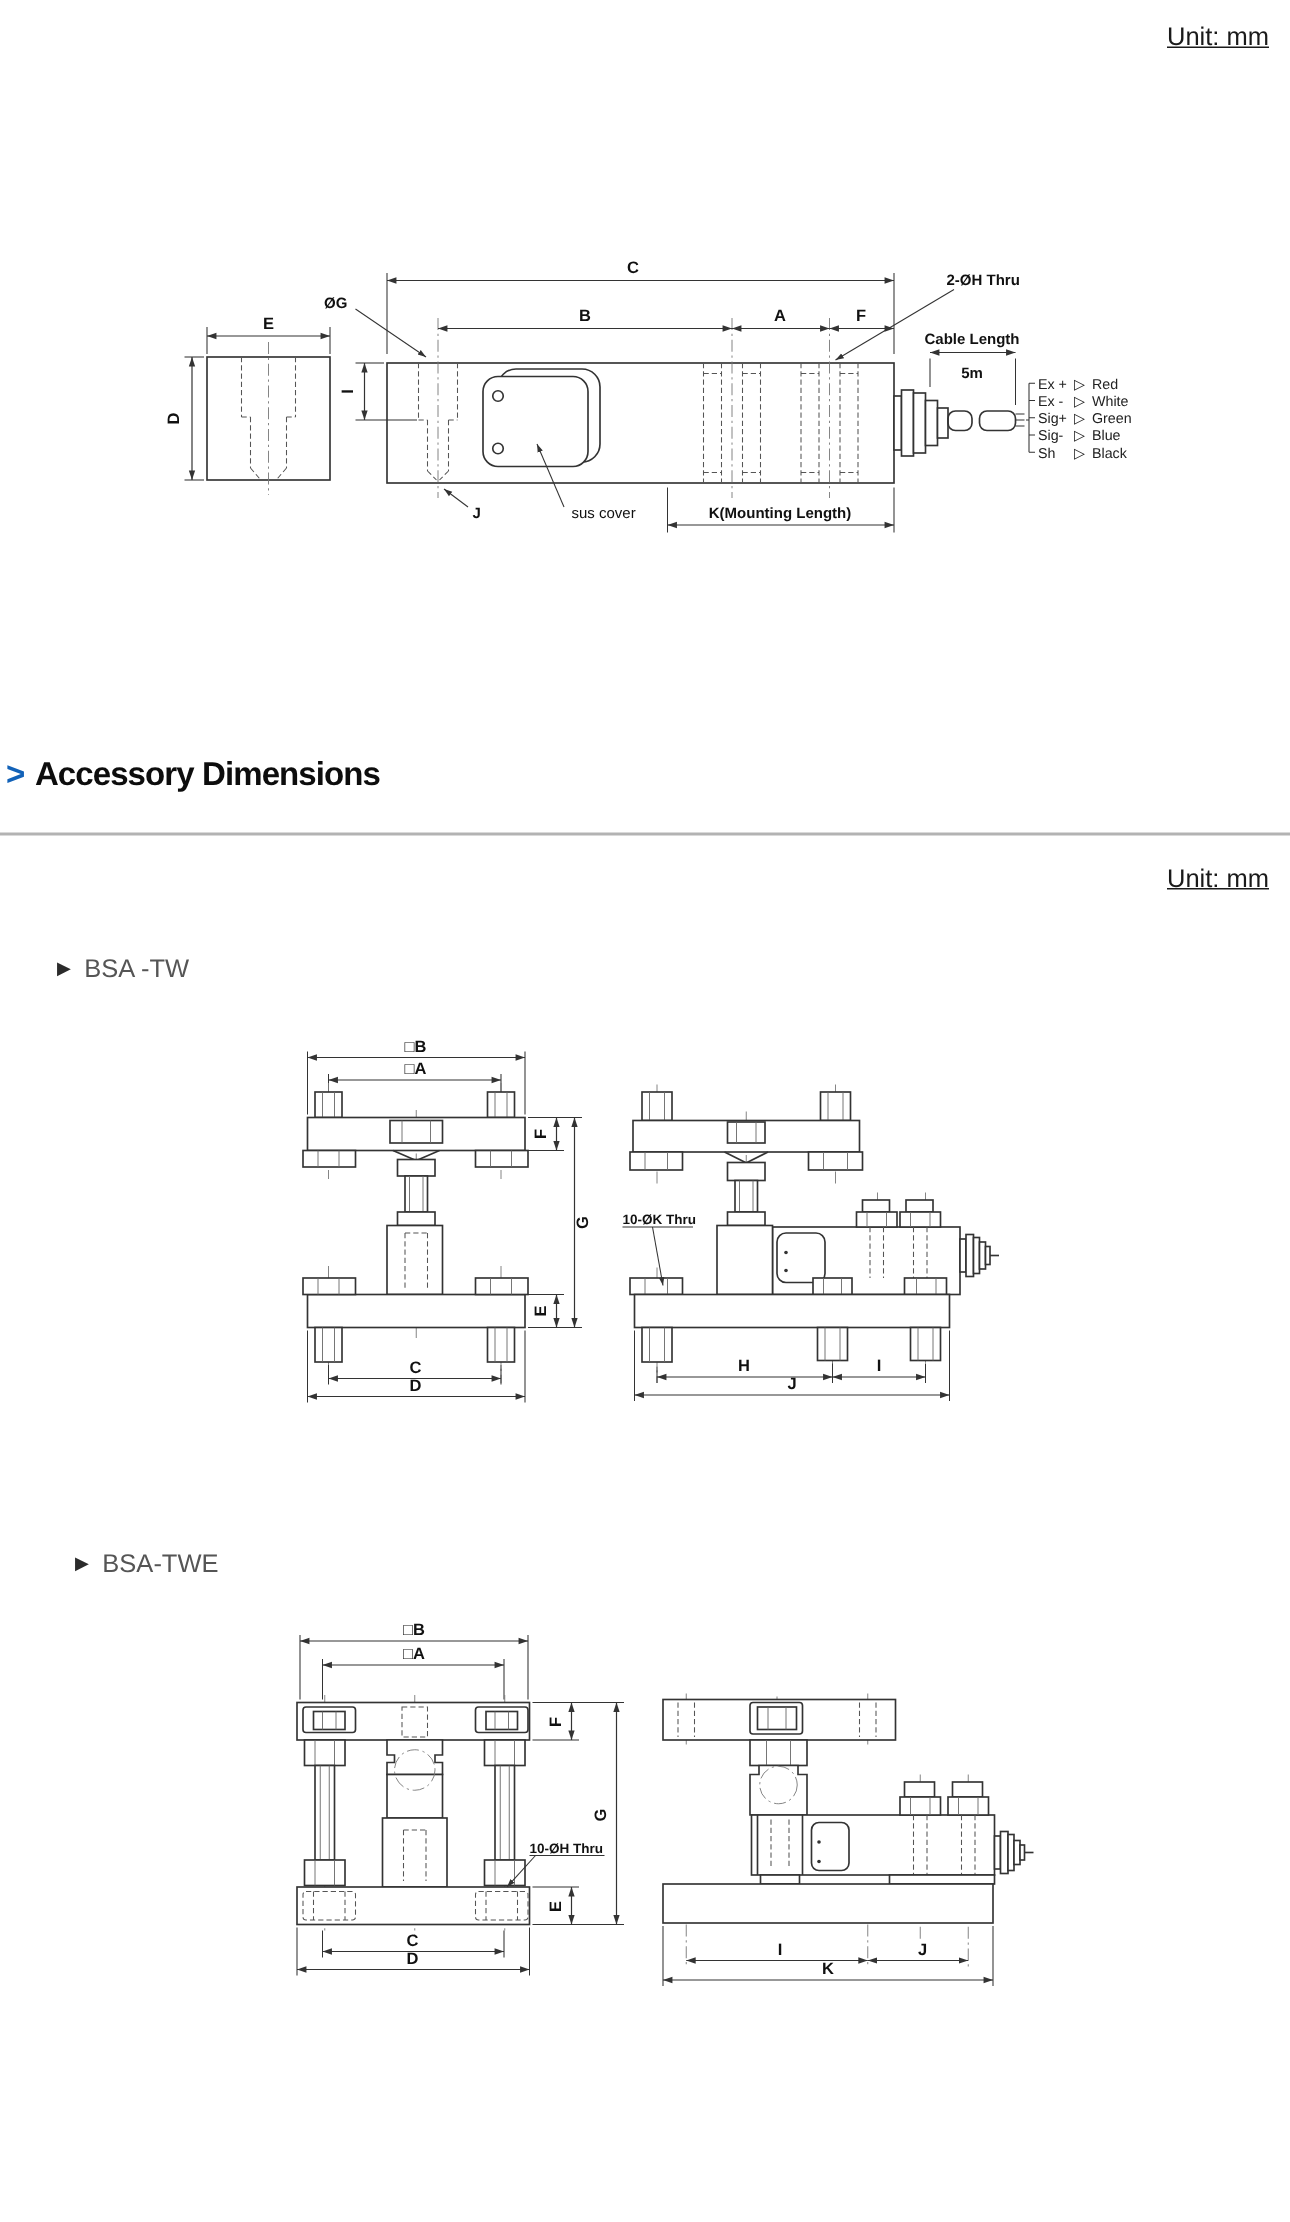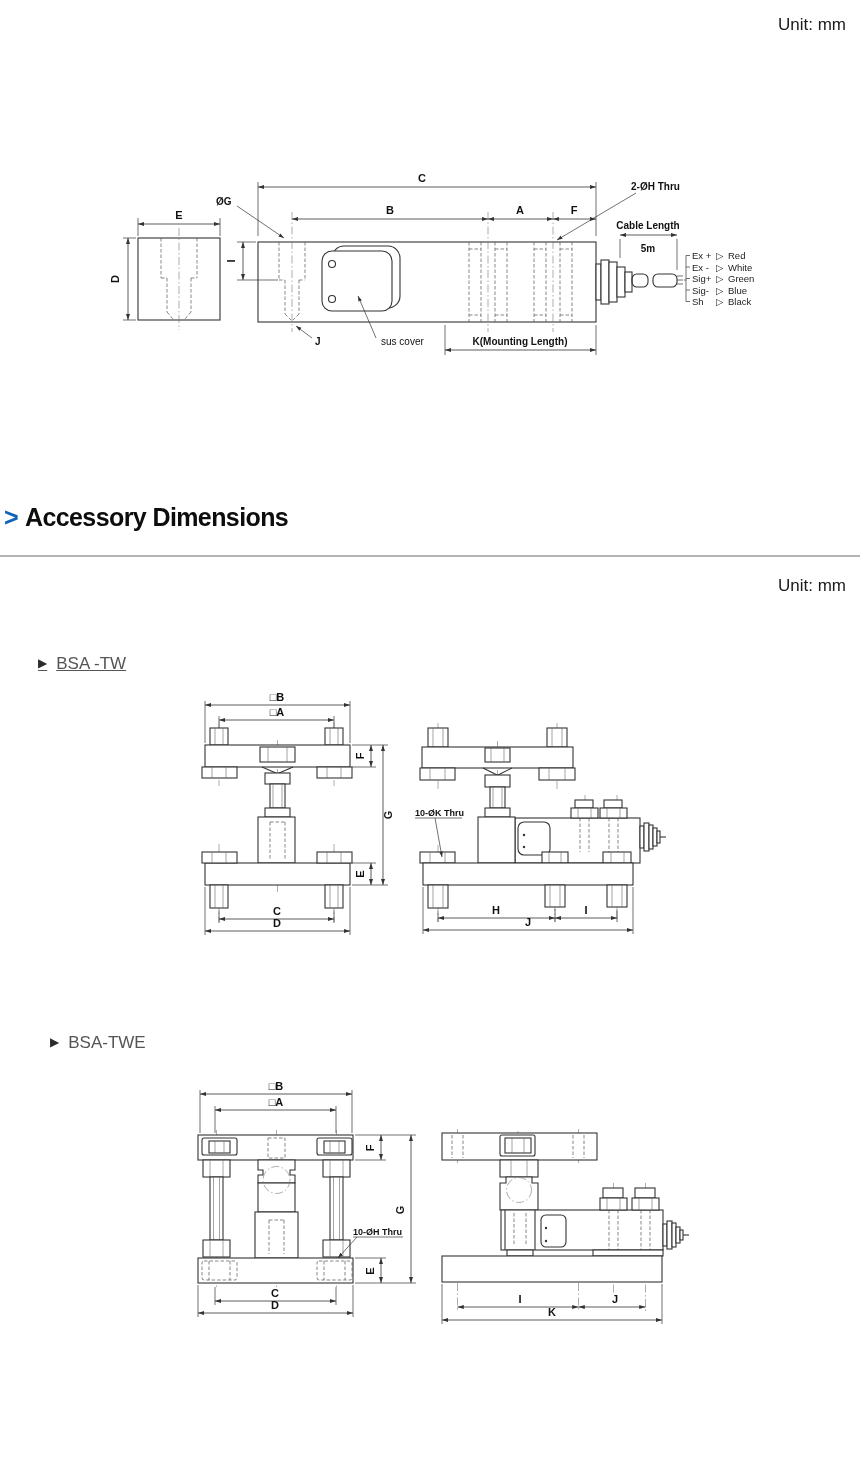--- a/index.html
+++ b/index.html
@@ -1,26 +1,26 @@
 <!DOCTYPE html>
 <html><head>
 <meta charset="utf-8">
 <style>
   html,body{margin:0;padding:0;background:#fff;}
   .page{position:relative;width:860px;height:1481px;background:#fff;overflow:hidden;
         font-family:"Liberation Sans",sans-serif;}
-  .unit{position:absolute;right:14px;font-size:17px;color:#1a1a1a;}
+  .unit{position:absolute;right:14px;font-size:17px;color:#1a1a1a;text-decoration:underline;}
   .unit.u1{top:15px;}
   .unit.u2{top:576px;}
-  .acc-heading{position:absolute;left:4px;top:503px;font-size:25px;font-weight:bold;color:#0d0d0d;letter-spacing:-0.6px;}
+  .acc-heading{position:absolute;left:4px;top:503px;font-size:22px;font-weight:bold;color:#0d0d0d;letter-spacing:-0.6px;}
   .acc-heading .mk{color:#1262b8;margin-right:7px;}
   .divider{position:absolute;left:0;top:555px;width:860px;height:2px;background:#b3b3b3;}
   .sec{position:absolute;left:38px;font-size:17px;color:#555;}
   .sec .tri{color:#2b2b2b;font-size:12px;margin-right:9px;vertical-align:2px;}
-  .sec.s1{top:654px;text-decoration:underline;}
+  .sec.s1{top:636px;}
   .sec.s2{top:1033px;margin-left:12px;}
   svg{position:absolute;overflow:visible;}
   .fw{fill:#fff;stroke:#333;stroke-width:1.1;}
   .ln{fill:none;stroke:#333;stroke-width:1.1;}
   .thin{fill:none;stroke:#666;stroke-width:0.6;}
   .dash{fill:none;stroke:#555;stroke-width:0.7;stroke-dasharray:3.5 2;}
   .cl{fill:none;stroke:#777;stroke-width:0.6;stroke-dasharray:8 2.5 1.5 2.5;}
   .dim{fill:none;stroke:#333;stroke-width:0.8;}
   .ext{fill:none;stroke:#333;stroke-width:0.7;}
   text{fill:#111;font-family:"Liberation Sans",sans-serif;}

